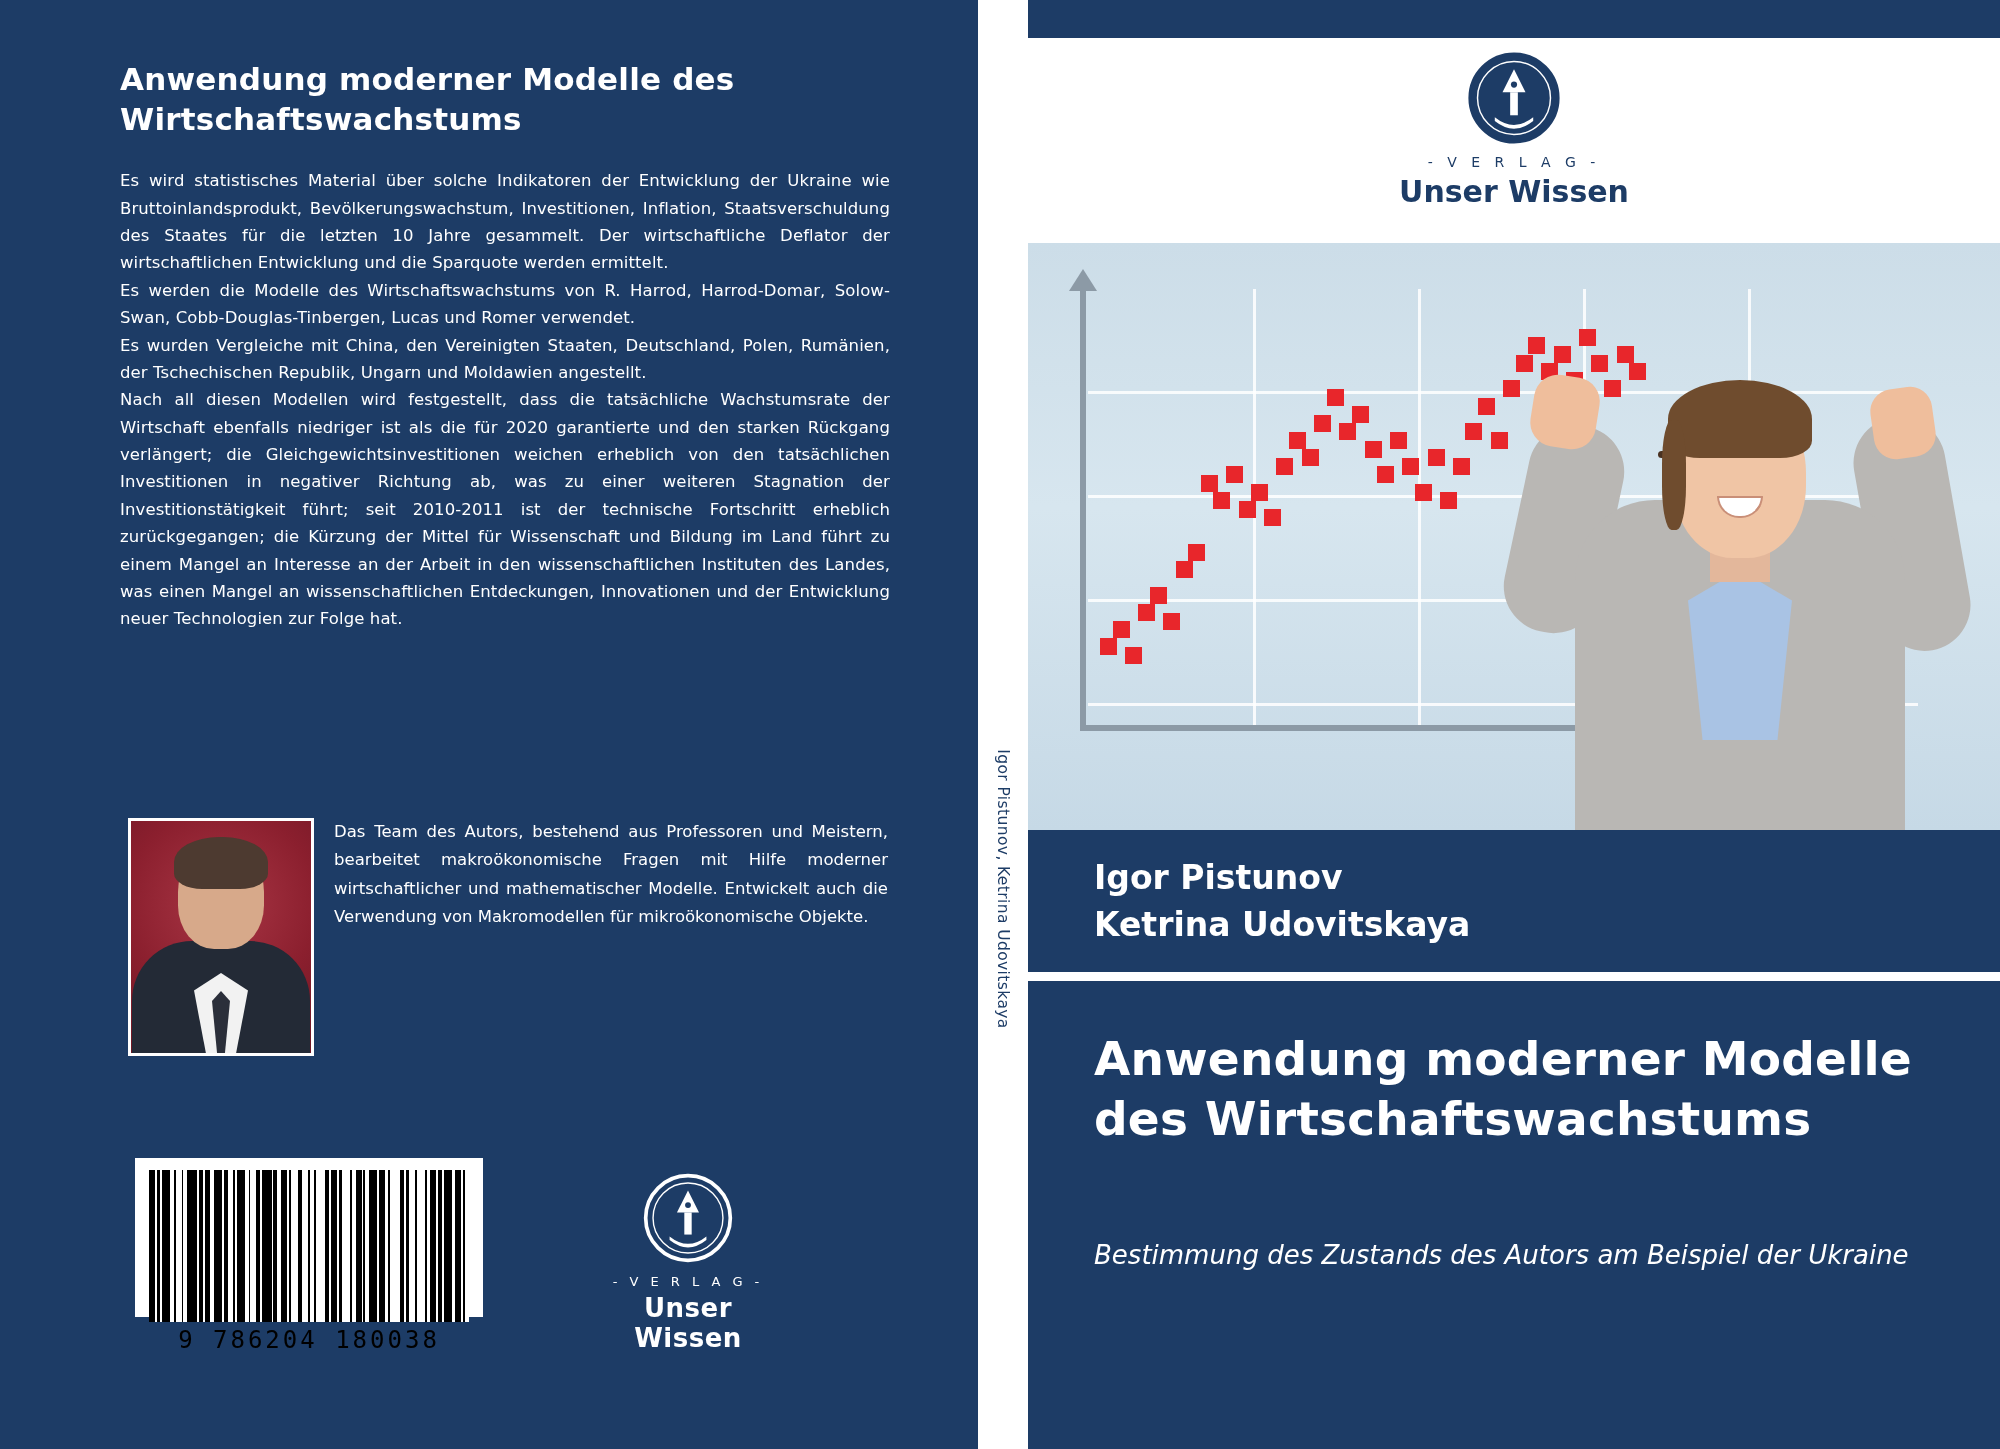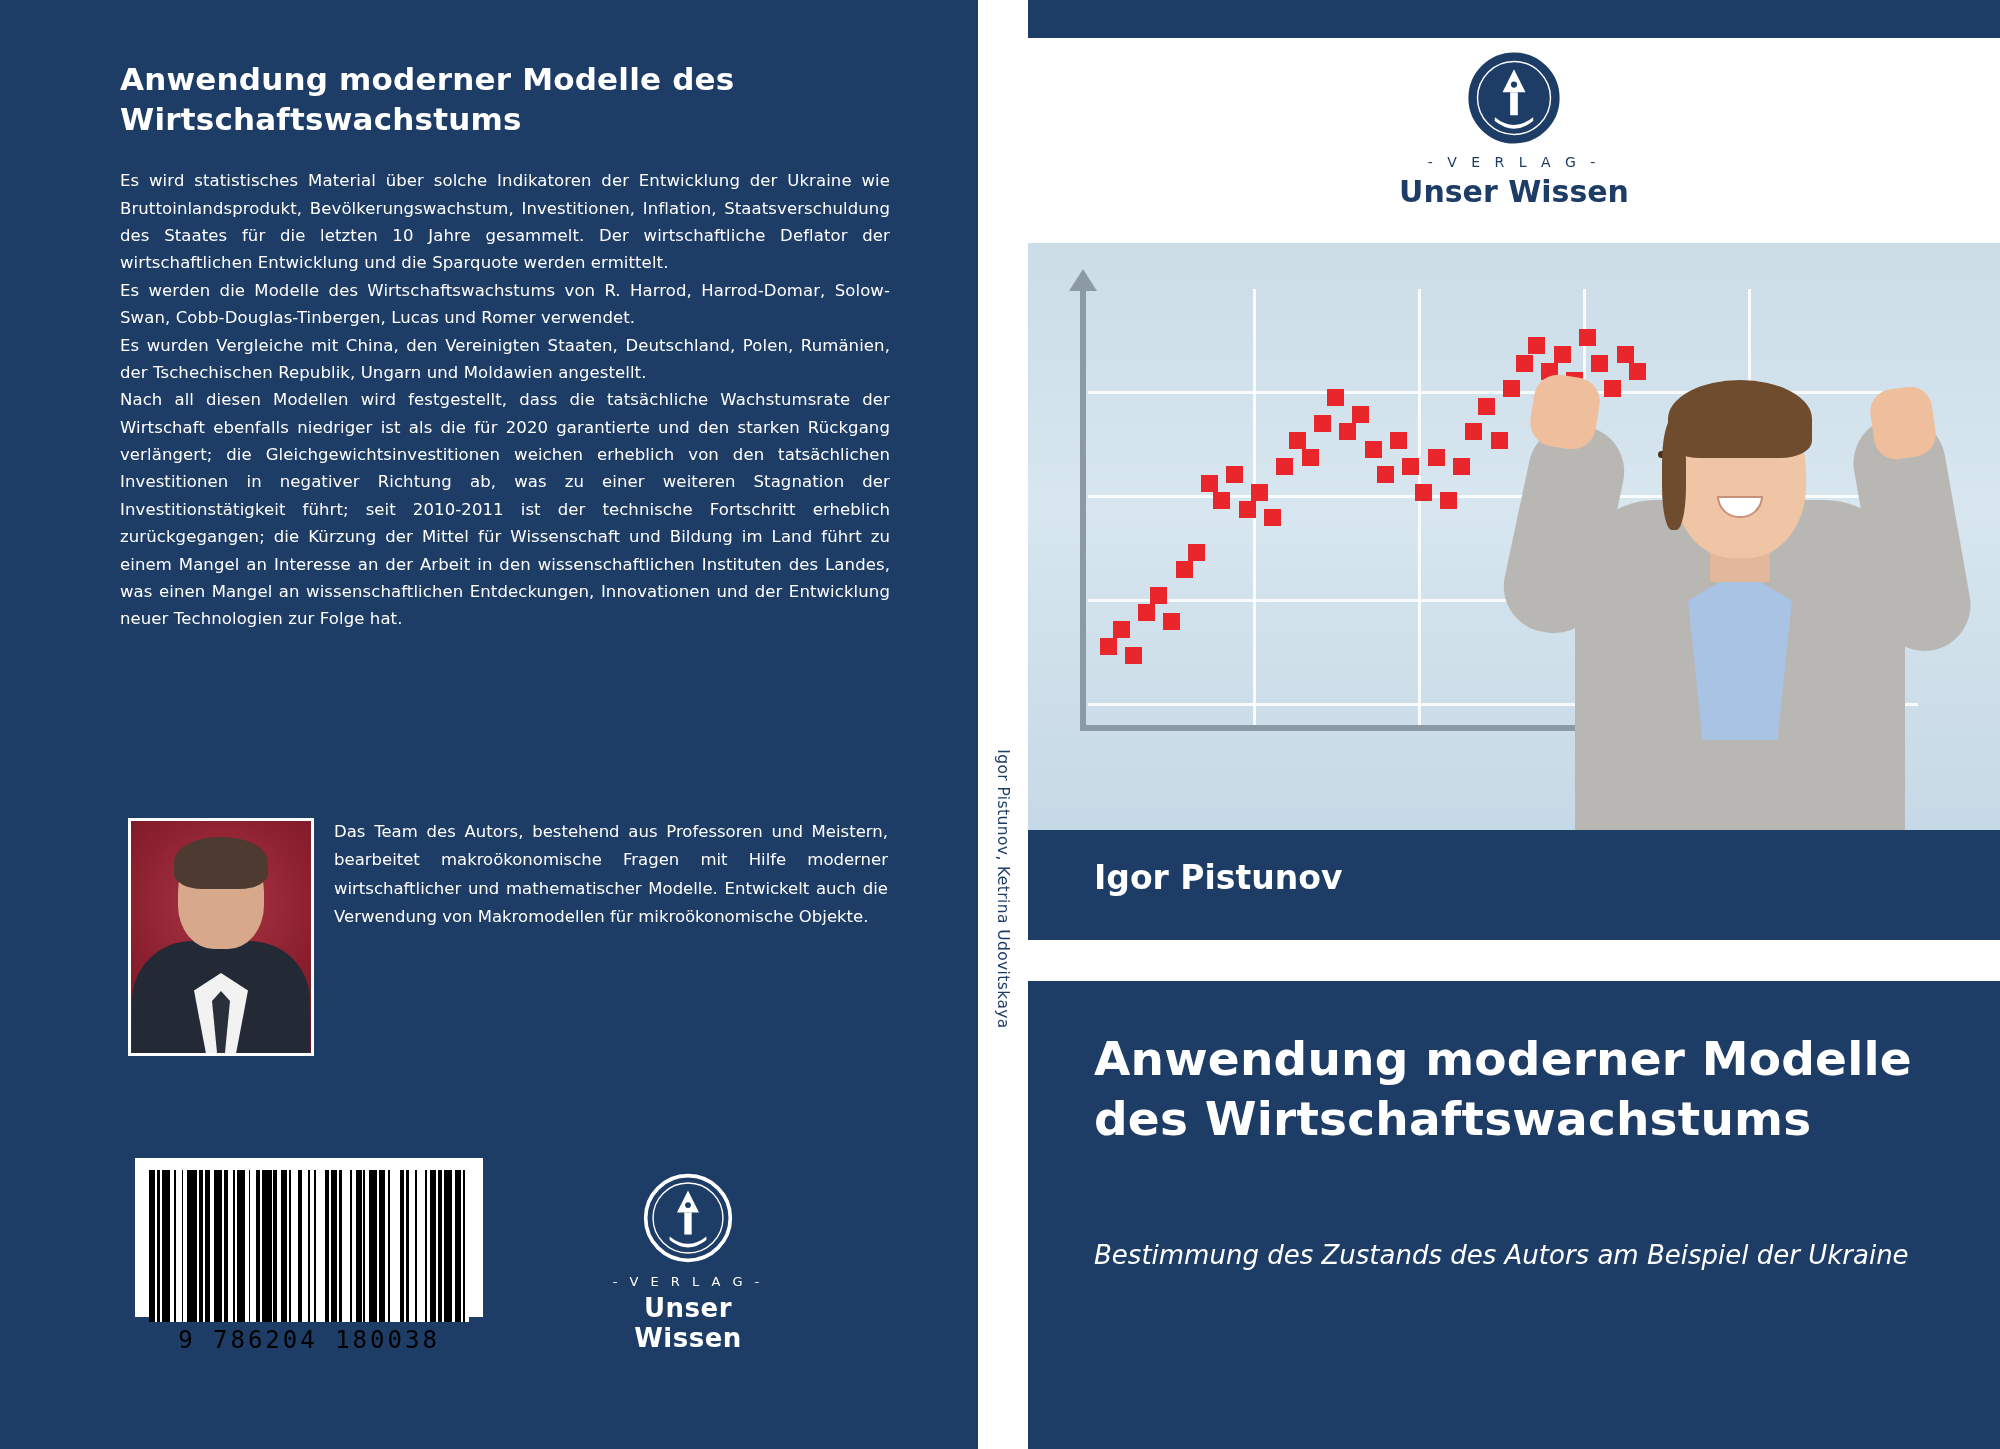--- a/index.html
+++ b/index.html
@@ -397,21 +397,21 @@
     border-radius: 22px;
     background: #efbe9c;
     transform: rotate(-8deg);
   }
 
   .authors-band {
     position: absolute;
     left: 0;
     top: 830px;
     width: 972px;
-    height: 110px;
+    height: 142px;
     background: #1d3c66;
   }
   .authors-band .names {
     position: absolute;
     left: 66px;
     top: 25px;
     color: #ffffff;
     font-size: 33px;
     font-weight: bold;
     line-height: 1.42;
@@ -680,20 +680,21 @@
         <div class="w-hair"></div>
         <div class="w-hair2"></div>
         <div class="w-fistL"></div>
         <div class="w-fistR"></div>
       </div>
     </div>
 
     <div class="authors-band">
       <div class="names">
         <div>Igor Pistunov</div>
+        <div>Ketrina Udovitskaya</div>
       </div>
     </div>
 
     <div class="white-gap"></div>
 
     <div class="title-band">
       <div class="front-title">Anwendung moderner Modelle des Wirtschaftswachstums</div>
       <div class="front-subtitle">Bestimmung des Zustands des Autors am Beispiel der Ukraine</div>
     </div>
   </div>

